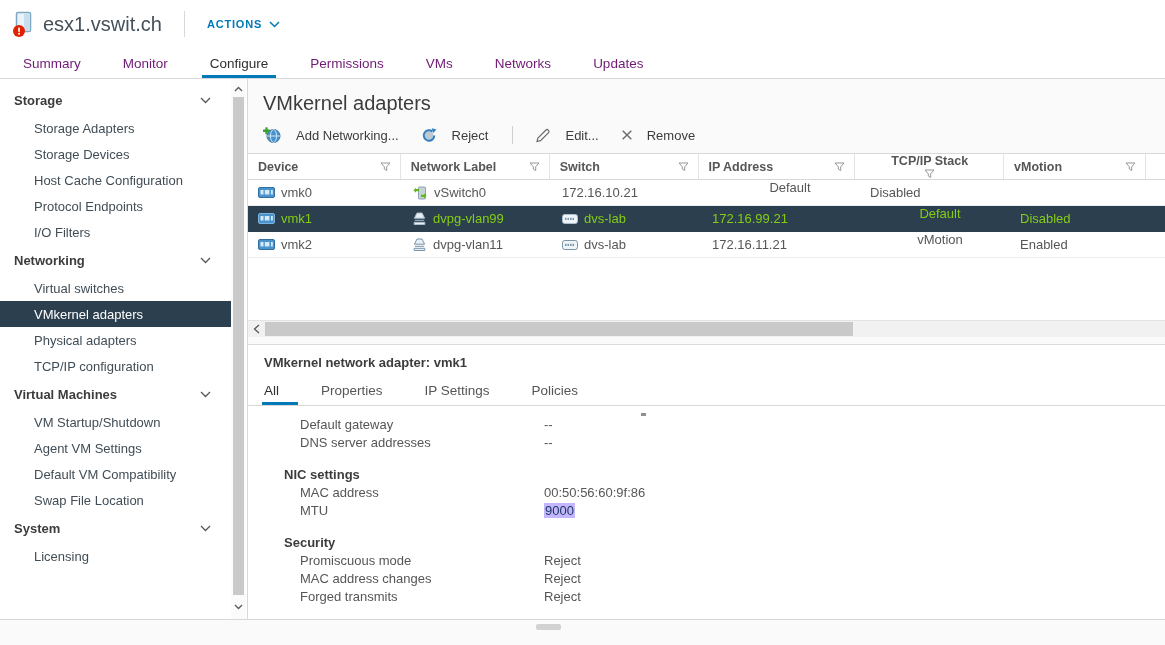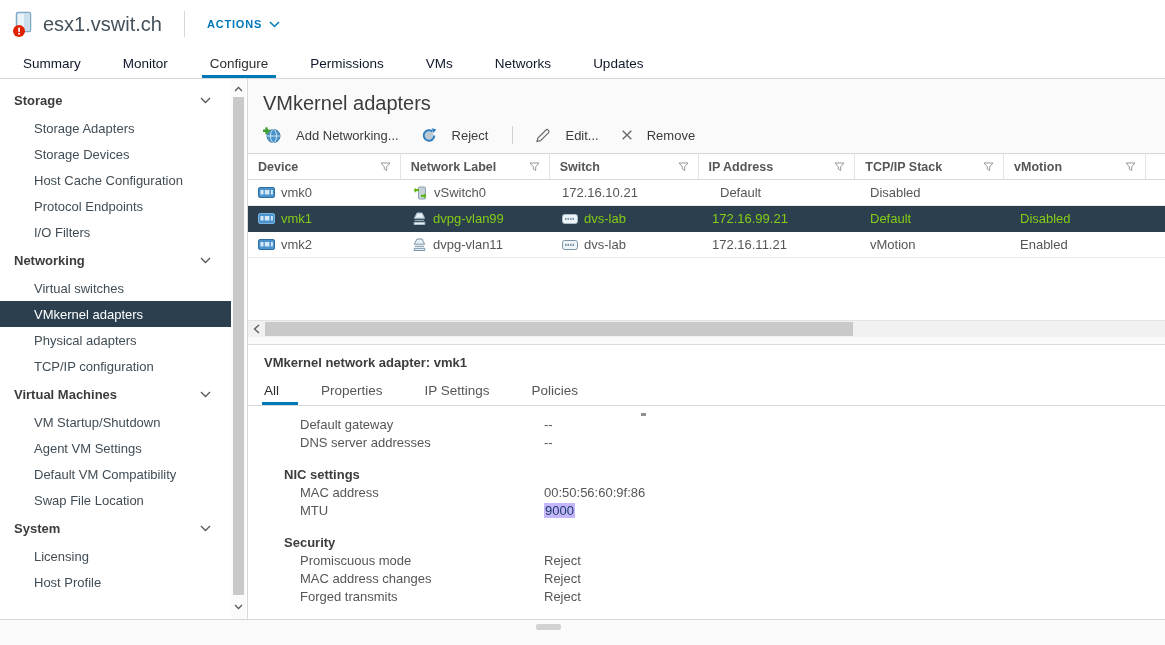--- a/index.html
+++ b/index.html
@@ -8,21 +8,21 @@
 
   
   .app-header { height:48px; display:flex; align-items:center; padding-left:12px; background:#fff; }
   .host-title { font-size:20px; color:#44515b; margin-left:9px; }
   .hdr-divider { width:1px; height:26px; background:#d8d8d8; margin-left:22px; }
   .actions-btn { margin-left:22px; color:#0079b8; font-size:11px; font-weight:700;
     letter-spacing:.8px; display:flex; align-items:center; gap:7px; cursor:pointer; }
 
   
   .nav-tabs { height:31px; display:flex; border-bottom:1px solid #d8d8d8; padding-left:2px; background:#fff; }
-  .nav-tab { padding:0 21px; display:flex; align-items:center; position:relative; color:#0f172a; font-size:13.5px; cursor:pointer; }
+  .nav-tab { padding:0 21px; display:flex; align-items:center; position:relative; color:#701a75; font-size:13.5px; cursor:pointer; }
   .nav-tab.active { color:#2e2e2e; }
   .nav-tab.active::after { content:""; position:absolute; left:13px; right:13px; bottom:0; height:3px; background:#0079b8; }
 
   
   .body-row { display:flex; height:540px; }
 
   
   .sidebar { width:248px; border-right:1px solid #d8d8d8; padding-top:6px; position:relative; overflow:hidden; background:#fff; flex:none; }
   .side-section { height:30px; display:flex; align-items:center; justify-content:space-between;
     padding:0 36px 0 14px; font-weight:700; color:#3c3c3c; cursor:pointer; }
@@ -41,21 +41,21 @@
   .tsep { width:1px; height:18px; background:#d0d0d0; margin:0 22px 0 2px; }
 
   
   .thead { display:flex; height:27px; border-top:1px solid #d8d8d8; border-bottom:1px solid #d8d8d8; background:#fff; }
   .th { display:flex; align-items:center; justify-content:space-between; padding:0 9px 0 10px;
     font-size:12.5px; font-weight:700; color:#565656; border-right:1px solid #e4e4e4; cursor:pointer; }
   .th.last { border-right:none; flex:1; }
   .tr { display:flex; height:26px; background:#fff; border-bottom:1px solid #ededed; cursor:pointer; }
   .td { display:flex; align-items:center; gap:6px; padding-left:10px; height:100%; overflow:hidden; white-space:nowrap; }
   .tr.selected { background:#2b3f4e; color:#84cc16; border-bottom-color:#2b3f4e; }
-  .c1{width:154px;} .c2{width:150px;} .c3{width:150px;} .c4{width:158px;} .c5{width:150px;} .c6{width:143px;}
+  .c1{width:154px;} .c2{width:150px;} .c3{width:150px;} .c4{width:158px;} .c5{width:150px;flex-direction:column;} .c6{width:143px;}
   .table-spacer { height:62px; background:#fff; }
 
   
   .hscroll { height:17px; background:#f1f1f1; border-top:1px solid #e3e3e3; position:relative; display:flex; align-items:center; }
   .hs-btn { width:17px; display:flex; justify-content:center; align-items:center; cursor:pointer; }
   .hs-thumb { position:absolute; left:17px; top:1px; bottom:1px; width:588px; background:#c9c9c9; cursor:pointer; }
 
   
   .details { flex:1; background:#fff; border-top:1px solid #dcdcdc; margin-top:7px; padding-left:16px;
     position:relative; overflow:hidden; display:flex; flex-direction:column; }
@@ -157,21 +157,20 @@
 
     <div class="side-section">
       <span>System</span>
       <span class="icon">
           <svg width="11" height="7" viewBox="0 0 11 7">
             <path d="M1 1l4.5 4.5L10 1" fill="none" stroke="#565656" stroke-width="1.3"></path>
           </svg>
         </span>
     </div>
     <div class="side-item">Licensing</div>
-    <div class="side-item">Host Profile</div>
 
     <div class="side-scrollbar">
       <span class="scroll-arrow up">
         <svg width="9" height="6" viewBox="0 0 9 6">
             <path d="M1 5l3.5-3.5L8 5" fill="none" stroke="#5a5a5a" stroke-width="1.3"></path>
           </svg>
       </span>
       <div class="side-scroll-thumb"></div>
       <span class="scroll-arrow down">
         <svg width="9" height="6" viewBox="0 0 9 6">

